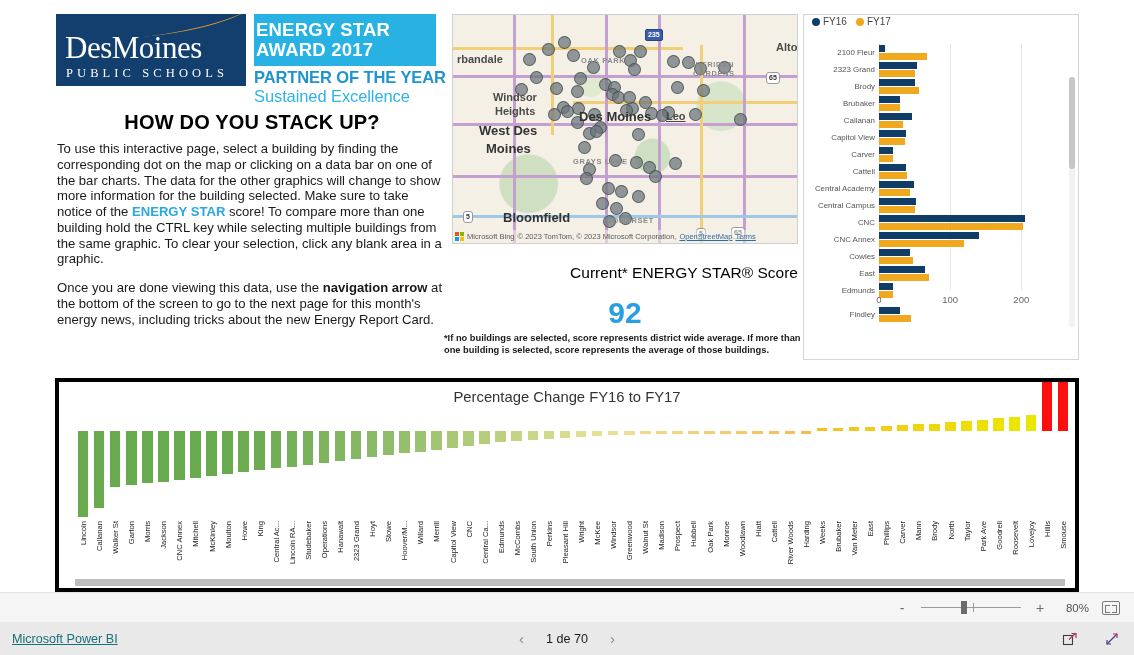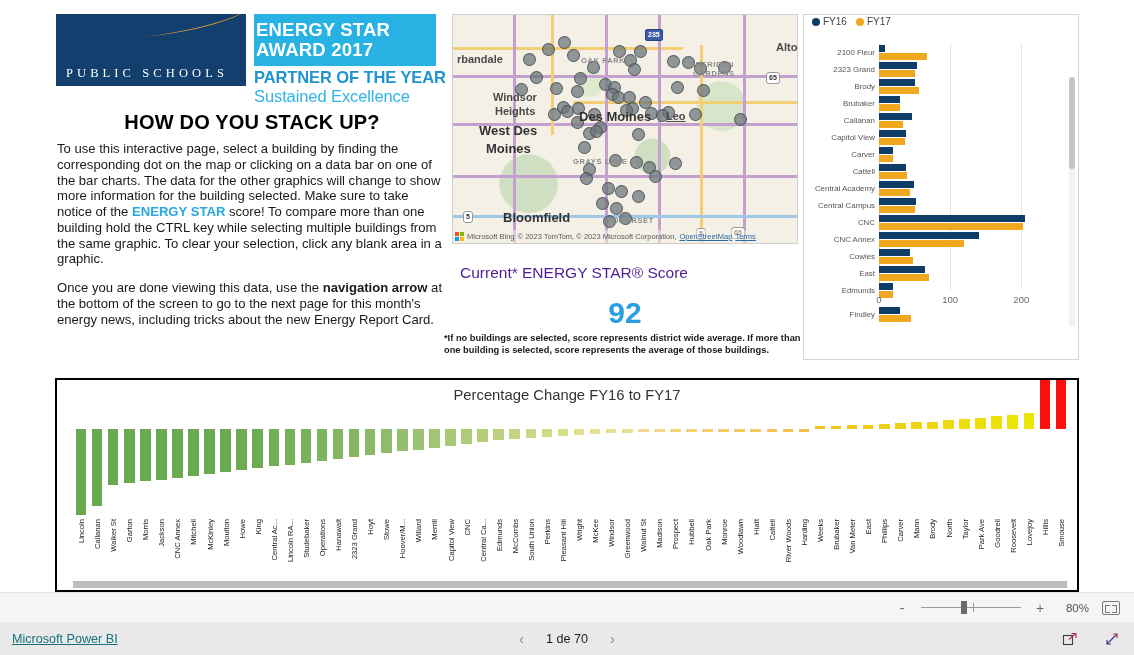--- a/index.html
+++ b/index.html
@@ -254,25 +254,25 @@
   }
   .ms-squares i { display: block; }
   .ms-squares i:nth-child(1) { background: #f25022; }
   .ms-squares i:nth-child(2) { background: #7fba00; }
   .ms-squares i:nth-child(3) { background: #00a4ef; }
   .ms-squares i:nth-child(4) { background: #ffb900; }
   .credit-link { color: #2b6ca3; text-decoration: underline; }
 
   #score-title {
     position: absolute;
-    left: 8px; top: 250px;
+    left: 0; top: 250px;
     width: 346px;
-    text-align: left;
+    text-align: right;
     font-size: 15.5px;
-    color: #4c1d95;
+    color: #000000;
   }
   #score-value {
     position: absolute;
     left: 0; top: 282px;
     width: 346px;
     text-align: center;
     font-size: 30px;
     font-weight: bold;
     color: #2a9fe0;
   }
@@ -370,21 +370,21 @@
     width: 6px; height: 92px;
     background: #c6c6c6;
     border-radius: 3px;
   }
 
   
   #pct-panel {
     position: absolute;
     left: 55px; top: 378px;
     width: 1024px; height: 214px;
-    border: 2px solid #000000;
+    border: 4px solid #000000;
     background: #ffffff;
     overflow: hidden;
   }
   #pct-title {
     text-align: center;
     font-size: 14.8px;
     color: #333333;
     padding: 7px 0 0 0;
   }
   #pct-plot {
@@ -537,20 +537,21 @@
 
   <div id="canvas">
     <div class="side-rail left"></div>
     <div class="side-rail right"></div>
 
     <div id="info-panel">
       <div class="logos">
         <div class="dmps-logo">
           <div class="dmps-swoosh"></div>
           <div class="dmps-swoosh2"></div>
+          <div class="dmps-name">DesMoines</div>
           <div class="dmps-sub">PUBLIC SCHOOLS</div>
         </div>
 
         <div class="es-logo">
           <div class="es-top">
             <div class="es-titles">
               <div>ENERGY STAR</div>
               <div>AWARD 2017</div>
             </div>
           </div>

